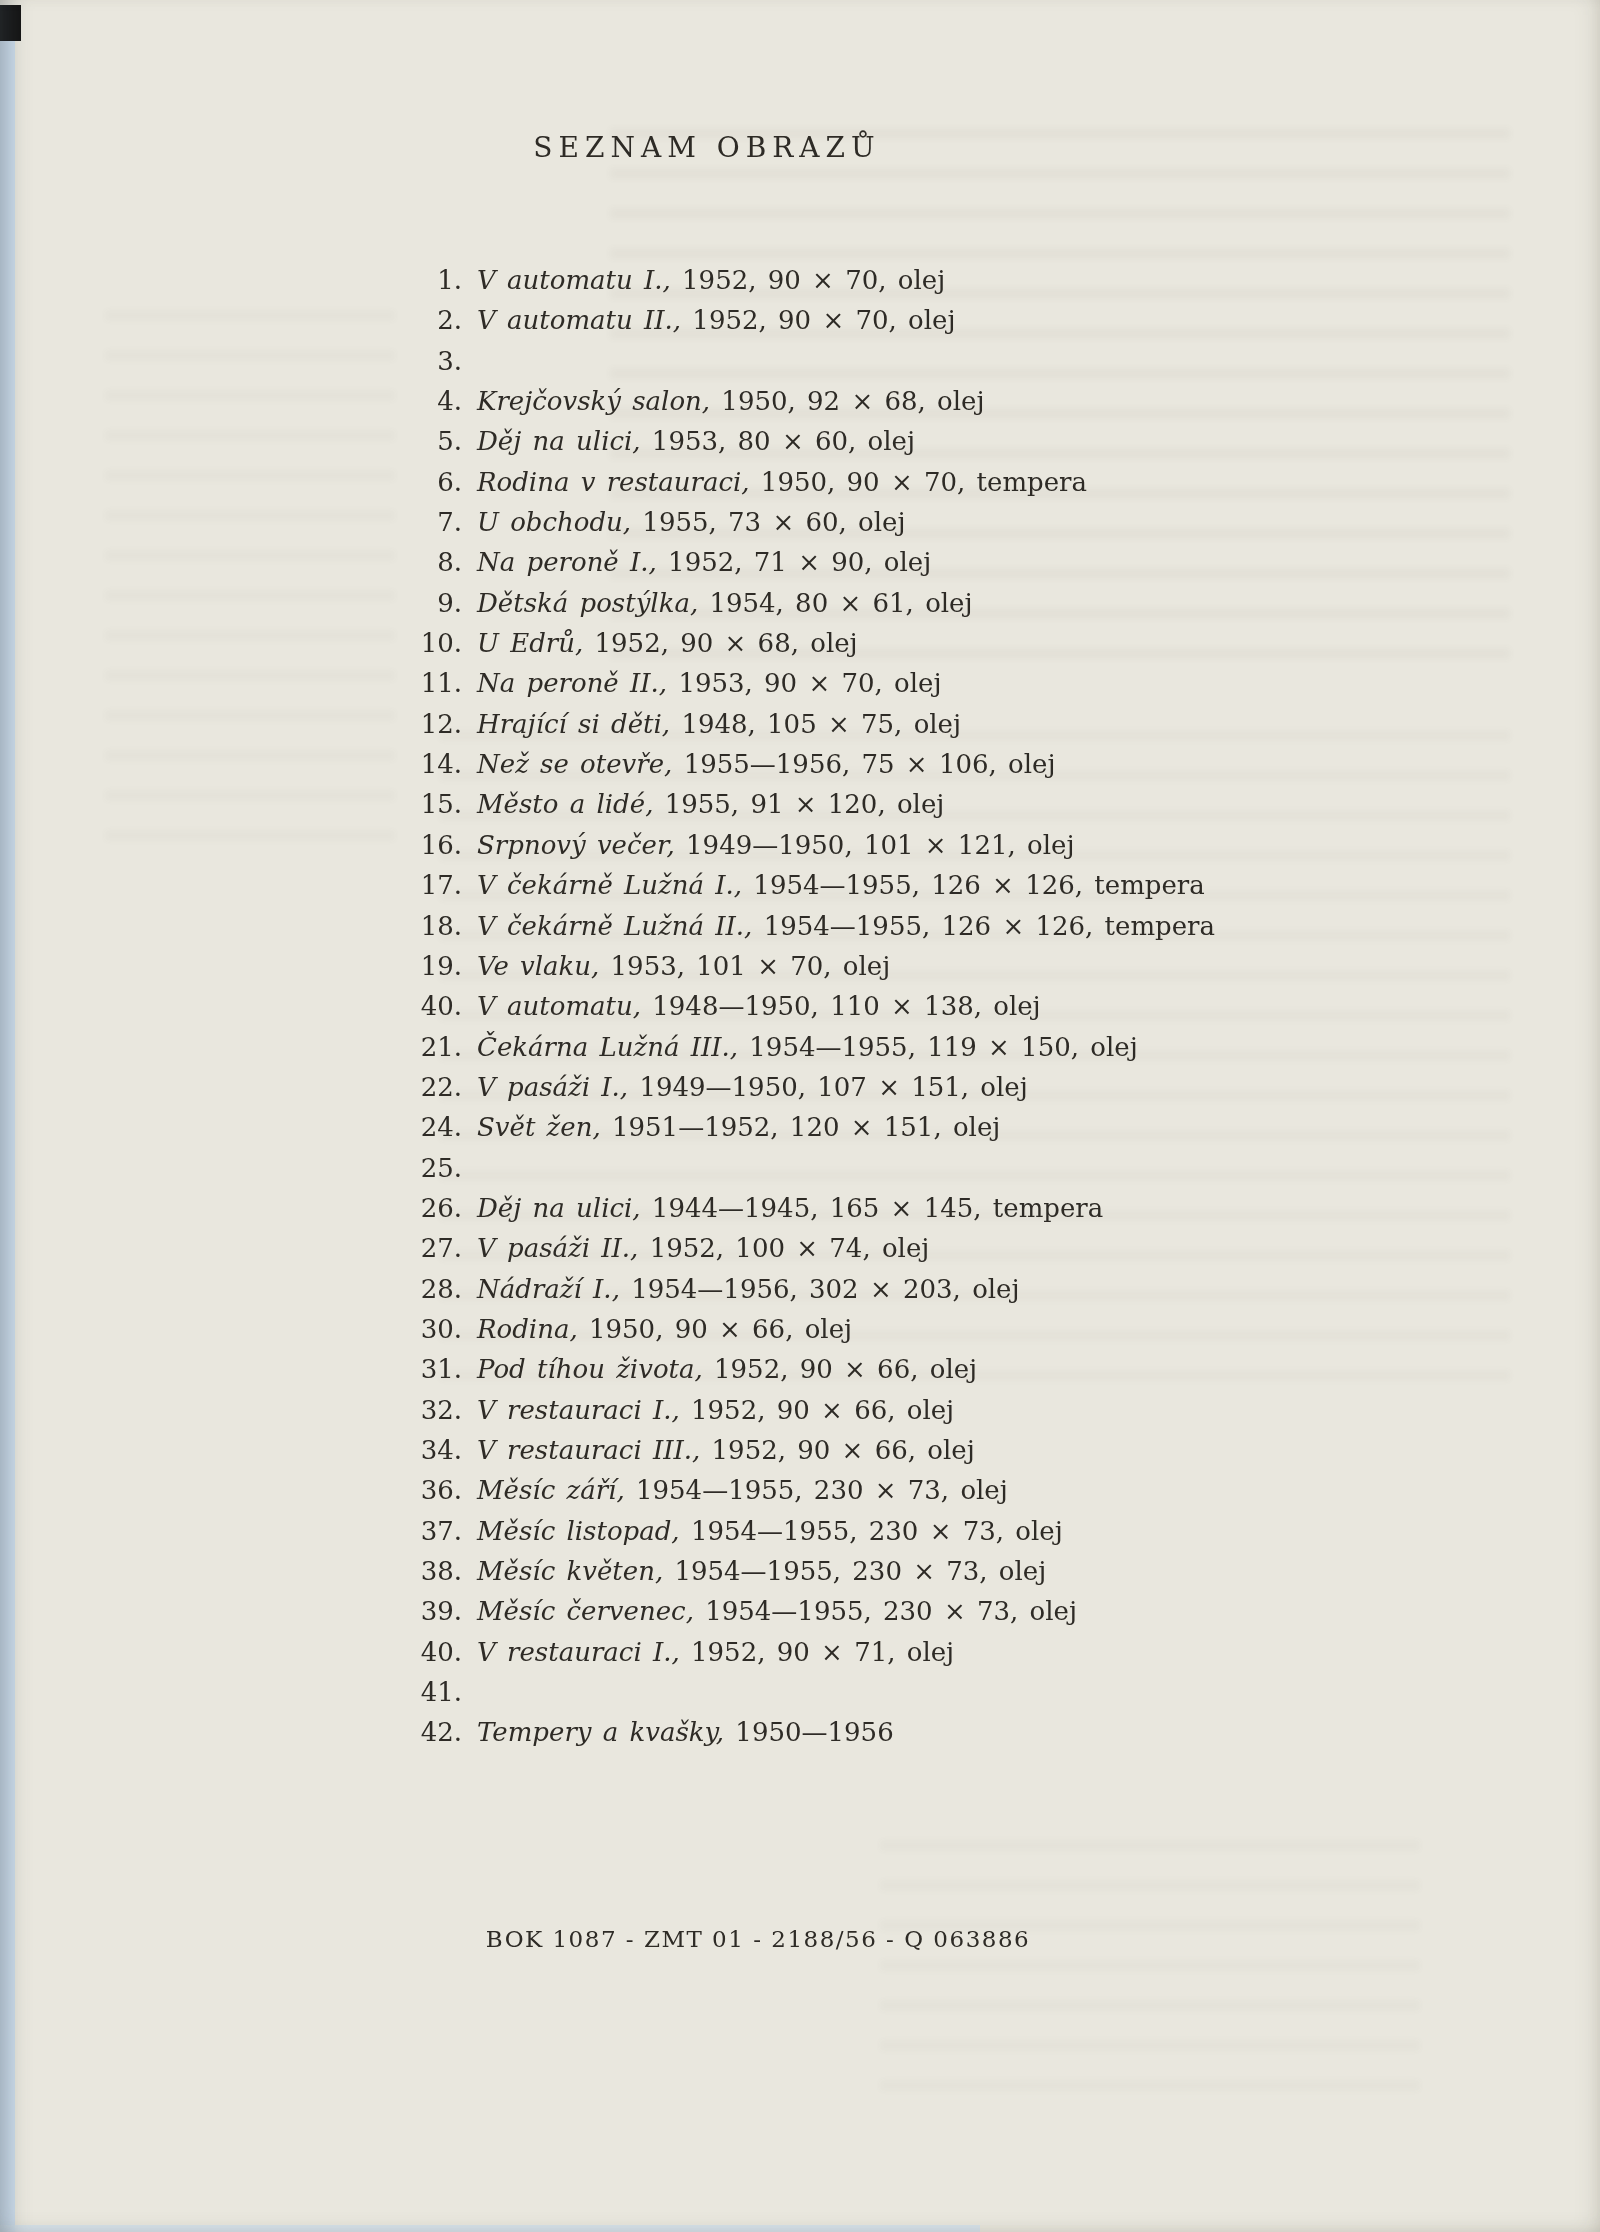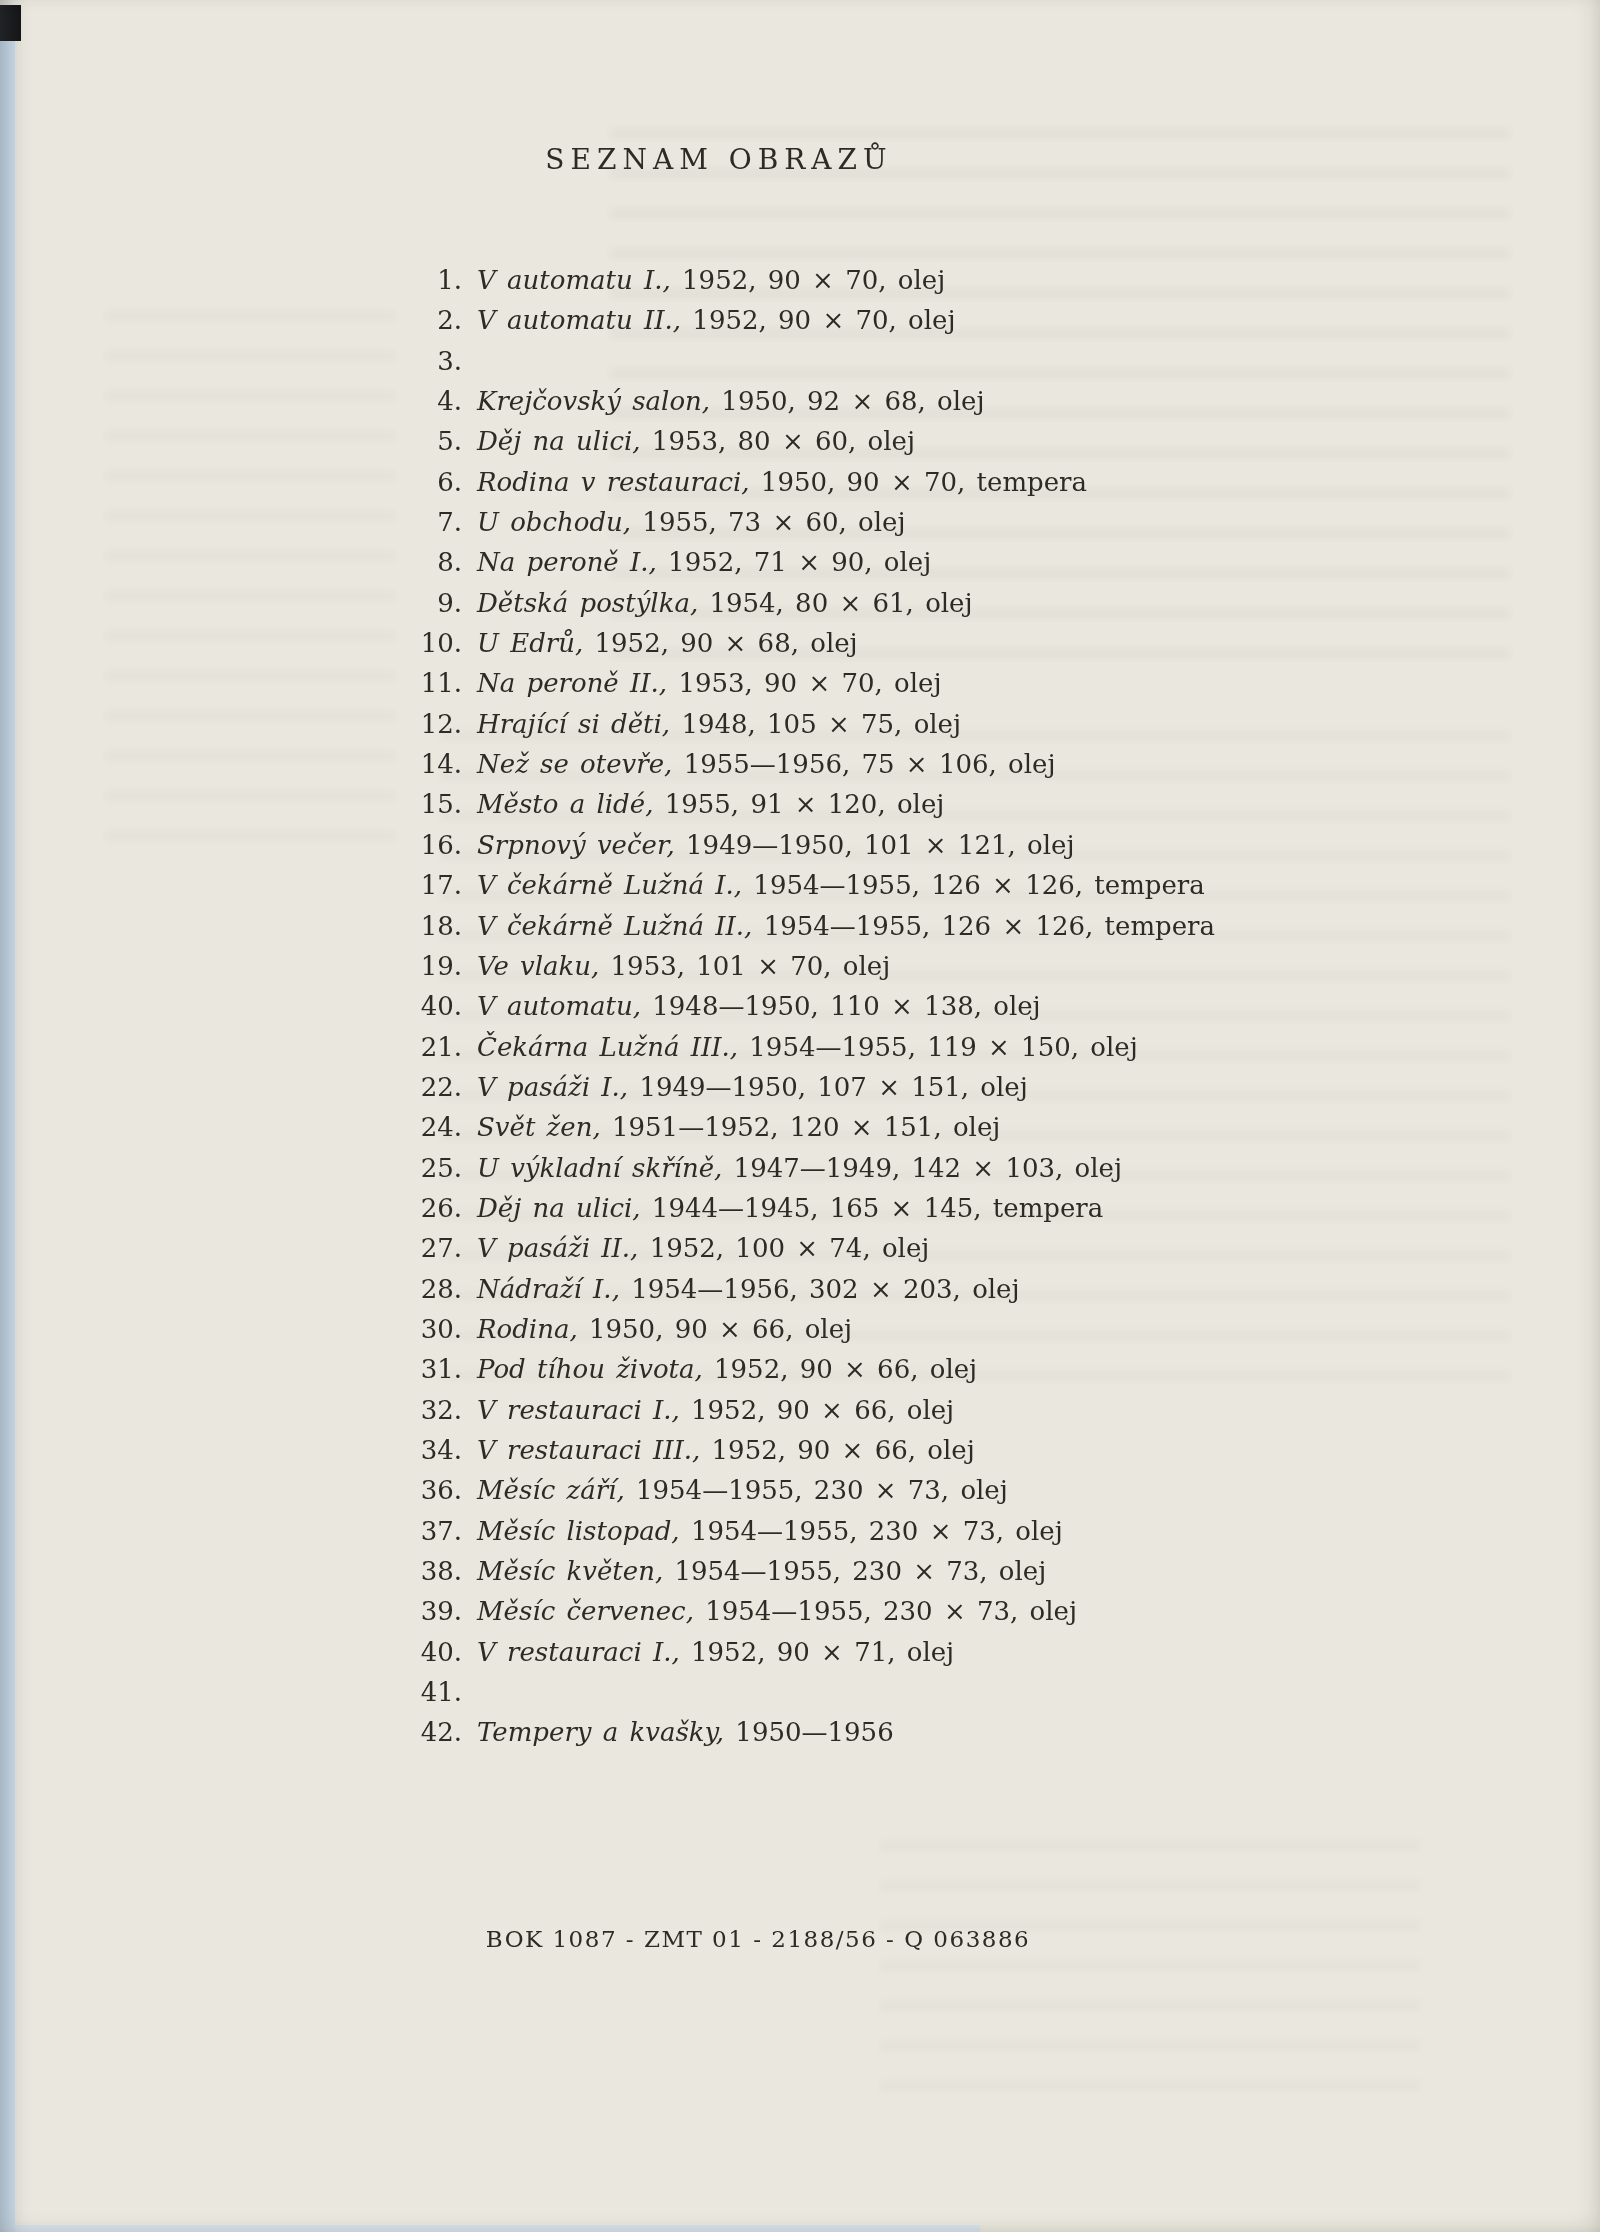--- a/index.html
+++ b/index.html
@@ -35,21 +35,21 @@
       rgba(88,82,70,.7) 0px, rgba(88,82,70,.7) 11px,
       rgba(88,82,70,0) 11px, rgba(88,82,70,0) 40px);
   }
   .b1{left:610px;top:128px;width:900px;height:560px;opacity:.055;}
   .b2{left:440px;top:730px;width:1070px;height:680px;opacity:.045;}
   .b3{left:105px;top:310px;width:290px;height:540px;opacity:.04;}
   .b4{left:880px;top:1840px;width:540px;height:280px;opacity:.04;}
 
   .title{
     position:absolute;left:417px;top:133px;width:580px;
-    margin:12px;text-align:center;
+    margin:0;text-align:center;
     font-size:28px;font-weight:normal;letter-spacing:6px;
     line-height:1.1;white-space:nowrap;
   }
   .list{position:absolute;left:400px;top:260px;}
   .row{display:flex;height:40.35px;line-height:40.35px;white-space:nowrap;}
   .num{width:62px;text-align:right;margin-right:15px;font-size:26px;}
   .txt{font-size:26px;word-spacing:3px;}
   .t{font-style:italic;}
   .d{font-style:normal;}
   .footer{
@@ -156,21 +156,20 @@
       <div class="row">
         <span class="num">22.</span>
         <span class="txt"><span class="t">V pasáži I.,</span> <span class="d">1949—1950, 107 × 151, olej</span></span>
       </div>
       <div class="row">
         <span class="num">24.</span>
         <span class="txt"><span class="t">Svět žen,</span> <span class="d">1951—1952, 120 × 151, olej</span></span>
       </div>
       <div class="row">
         <span class="num">25.</span>
-        <span class="txt"><span class="t">U výkladní skříně,</span> <span class="d">1947—1949, 142 × 103, olej</span></span>
       </div>
       <div class="row">
         <span class="num">26.</span>
         <span class="txt"><span class="t">Děj na ulici,</span> <span class="d">1944—1945, 165 × 145, tempera</span></span>
       </div>
       <div class="row">
         <span class="num">27.</span>
         <span class="txt"><span class="t">V pasáži II.,</span> <span class="d">1952, 100 × 74, olej</span></span>
       </div>
       <div class="row">

